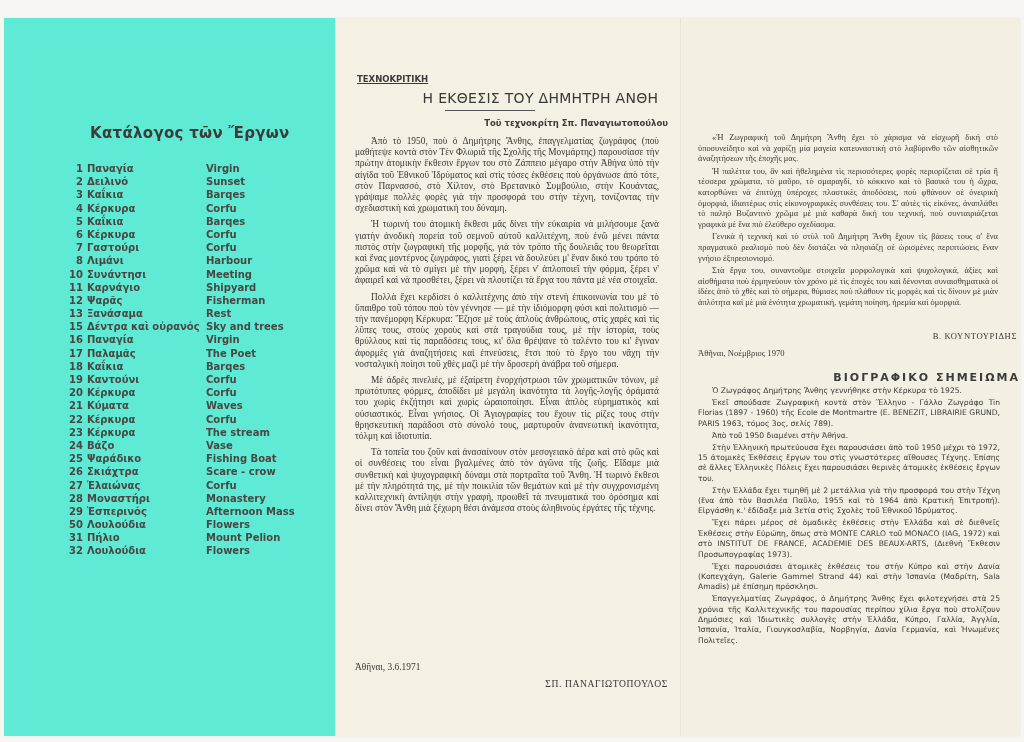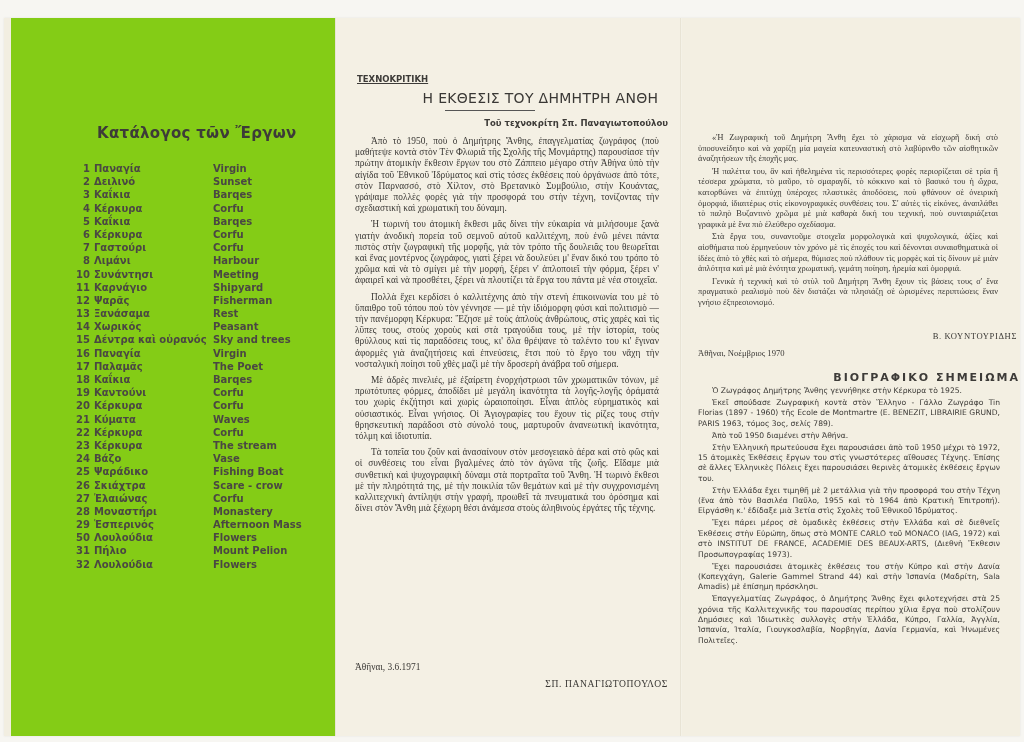--- a/index.html
+++ b/index.html
@@ -8,21 +8,21 @@
     background:#f7f6f2;
     font-family:"Liberation Serif", serif;
     color:#3a3835;
   }
   .sheet {
     position:absolute; left:4px; top:18px; width:1016px; height:718px;
     background:#f2eee1;
     box-shadow: 0 0 2px rgba(0,0,0,0.08);
   }
   .panel { position:absolute; top:0; height:718px; }
-  .p1 { left:7px; width:331px; background:#84cc16; }
+  .p1 { left:0; width:331px; background:#5eead4; }
   .p2 { left:333px; width:343px; background:#f4f0e4; }
   .p3 { left:678px; width:338px; background:#f3efe2; }
   .fold { position:absolute; top:0; width:2px; height:718px; background:linear-gradient(90deg,#e2ddcc,#faf8f0); }
   .f1 { left:331px; }
   .f2 { left:676px; }
 
   
   .cat-title {
     position:absolute; left:86px; top:106px;
     font-family:"DejaVu Sans", sans-serif; font-weight:bold; font-size:15px;
@@ -90,21 +90,20 @@
         <div class="cat-row"><span class="cat-num">3</span><span class="cat-gr">Καΐκια</span><span class="cat-en">Barqes</span></div>
         <div class="cat-row"><span class="cat-num">4</span><span class="cat-gr">Κέρκυρα</span><span class="cat-en">Corfu</span></div>
         <div class="cat-row"><span class="cat-num">5</span><span class="cat-gr">Καΐκια</span><span class="cat-en">Barqes</span></div>
         <div class="cat-row"><span class="cat-num">6</span><span class="cat-gr">Κέρκυρα</span><span class="cat-en">Corfu</span></div>
         <div class="cat-row"><span class="cat-num">7</span><span class="cat-gr">Γαστούρι</span><span class="cat-en">Corfu</span></div>
         <div class="cat-row"><span class="cat-num">8</span><span class="cat-gr">Λιμάνι</span><span class="cat-en">Harbour</span></div>
         <div class="cat-row"><span class="cat-num">10</span><span class="cat-gr">Συνάντησι</span><span class="cat-en">Meeting</span></div>
         <div class="cat-row"><span class="cat-num">11</span><span class="cat-gr">Καρνάγιο</span><span class="cat-en">Shipyard</span></div>
         <div class="cat-row"><span class="cat-num">12</span><span class="cat-gr">Ψαρᾶς</span><span class="cat-en">Fisherman</span></div>
         <div class="cat-row"><span class="cat-num">13</span><span class="cat-gr">Ξανάσαμα</span><span class="cat-en">Rest</span></div>
-        <div class="cat-row"><span class="cat-num">14</span><span class="cat-gr">Χωρικός</span><span class="cat-en">Peasant</span></div>
         <div class="cat-row"><span class="cat-num">15</span><span class="cat-gr">Δέντρα καὶ οὐρανός</span><span class="cat-en">Sky and trees</span></div>
         <div class="cat-row"><span class="cat-num">16</span><span class="cat-gr">Παναγία</span><span class="cat-en">Virgin</span></div>
         <div class="cat-row"><span class="cat-num">17</span><span class="cat-gr">Παλαμᾶς</span><span class="cat-en">The Poet</span></div>
         <div class="cat-row"><span class="cat-num">18</span><span class="cat-gr">Καΐκια</span><span class="cat-en">Barqes</span></div>
         <div class="cat-row"><span class="cat-num">19</span><span class="cat-gr">Καντούνι</span><span class="cat-en">Corfu</span></div>
         <div class="cat-row"><span class="cat-num">20</span><span class="cat-gr">Κέρκυρα</span><span class="cat-en">Corfu</span></div>
         <div class="cat-row"><span class="cat-num">21</span><span class="cat-gr">Κύματα</span><span class="cat-en">Waves</span></div>
         <div class="cat-row"><span class="cat-num">22</span><span class="cat-gr">Κέρκυρα</span><span class="cat-en">Corfu</span></div>
         <div class="cat-row"><span class="cat-num">23</span><span class="cat-gr">Κέρκυρα</span><span class="cat-en">The stream</span></div>
         <div class="cat-row"><span class="cat-num">24</span><span class="cat-gr">Βάζο</span><span class="cat-en">Vase</span></div>
@@ -134,22 +133,22 @@
     </div>
     <div class="place-date">Ἀθῆναι, 3.6.1971</div>
     <div class="signature">ΣΠ. ΠΑΝΑΓΙΩΤΟΠΟΥΛΟΣ</div>
   </div>
   <div class="fold f2"></div>
 
   <div class="panel p3">
     <div class="quote">
       <p>«Ἡ Ζωγραφικὴ τοῦ Δημήτρη Ἄνθη ἔχει τὸ χάρισμα νὰ εἰσχωρῆ δική στὸ ὑποσυνείδητο καὶ νὰ χαρίζῃ μία μαγεία κατευναστικὴ στὸ λαβύρινθο τῶν αἰσθητικῶν ἀναζητήσεων τῆς ἐποχῆς μας.</p>
       <p>Ἡ παλέττα του, ἂν καὶ ἠθελημένα τὶς περισσότερες φορὲς περιορίζεται σὲ τρία ἢ τέσσερα χρώματα, τὸ μαῦρο, τὸ σμαραγδί, τὸ κόκκινο καὶ τὸ βασικό του ἡ ὤχρα, κατορθώνει νὰ ἐπιτύχῃ ὑπέροχες πλαστικὲς ἀποδόσεις, ποὺ φθάνουν σὲ ὀνειρικὴ ὀμορφιά, ἰδιαιτέρως στὶς εἰκονογραφικὲς συνθέσεις του. Σ' αὐτὲς τὶς εἰκόνες, ἀναπλάθει τὸ παληὸ Βυζαντινὸ χρῶμα μὲ μιὰ καθαρὰ δική του τεχνική, ποὺ συνταιριάζεται γραφικὰ μὲ ἕνα πιὸ ἐλεύθερο σχεδίασμα.</p>
+      <p>Γενικὰ ἡ τεχνικὴ καὶ τὸ στὺλ τοῦ Δημήτρη Ἄνθη ἔχουν τὶς βάσεις τους σ' ἕνα πραγματικὸ ρεαλισμὸ ποὺ δὲν διστάζει νὰ πλησιάζῃ σὲ ὡρισμένες περιπτώσεις ἕναν γνήσιο ἐξπρεσιονισμό.</p>
       <p>Στὰ ἔργα του, συναντοῦμε στοιχεῖα μορφολογικὰ καὶ ψυχολογικά, ἀξίες καὶ αἰσθήματα ποὺ ἑρμηνεύουν τὸν χρόνο μὲ τὶς ἐποχές του καὶ δένονται συναισθηματικὰ οἱ ἰδέες ἀπὸ τὸ χθὲς καὶ τὸ σήμερα, θύμισες ποὺ πλάθουν τὶς μορφὲς καὶ τὶς δίνουν μὲ μιὰν ἁπλότητα καὶ μὲ μιὰ ἑνότητα χρωματική, γεμάτη ποίηση, ἠρεμία καὶ ὀμορφιά.</p>
-      <p>Γενικὰ ἡ τεχνικὴ καὶ τὸ στὺλ τοῦ Δημήτρη Ἄνθη ἔχουν τὶς βάσεις τους σ' ἕνα πραγματικὸ ρεαλισμὸ ποὺ δὲν διστάζει νὰ πλησιάζῃ σὲ ὡρισμένες περιπτώσεις ἕναν γνήσιο ἐξπρεσιονισμό.</p>
     </div>
     <div class="quote-sig">Β. ΚΟΥΝΤΟΥΡΙΔΗΣ</div>
     <div class="quote-date">Ἀθῆναι, Νοέμβριος 1970</div>
     <div class="bio-title">ΒΙΟΓΡΑΦΙΚΟ ΣΗΜΕΙΩΜΑ</div>
     <div class="bio">
       <p>Ὁ Ζωγράφος Δημήτρης Ἄνθης γεννήθηκε στὴν Κέρκυρα τὸ 1925.</p>
       <p>Ἐκεῖ σπούδασε Ζωγραφικὴ κοντὰ στὸν Ἕλληνο - Γάλλο Ζωγράφο Tin Florias (1897 - 1960) τῆς Ecole de Montmartre (E. BENEZIT, LIBRAIRIE GRUND, PARIS 1963, τόμος 3ος, σελίς 789).</p>
       <p>Ἀπὸ τοῦ 1950 διαμένει στὴν Ἀθήνα.</p>
       <p>Στὴν Ἑλληνικὴ πρωτεύουσα ἔχει παρουσιάσει ἀπὸ τοῦ 1950 μέχρι τὸ 1972, 15 ἀτομικὲς Ἐκθέσεις ἔργων του στὶς γνωστότερες αἴθουσες Τέχνης. Ἐπίσης σὲ ἄλλες Ἑλληνικὲς Πόλεις ἔχει παρουσιάσει θερινὲς ἀτομικὲς ἐκθέσεις ἔργων του.</p>
       <p>Στὴν Ἑλλάδα ἔχει τιμηθῆ μὲ 2 μετάλλια γιὰ τὴν προσφορά του στὴν Τέχνη (ἕνα ἀπὸ τὸν Βασιλέα Παῦλο, 1955 καὶ τὸ 1964 ἀπὸ Κρατικὴ Ἐπιτροπή). Εἰργάσθη κ.' ἐδίδαξε μιὰ 3ετία στὶς Σχολὲς τοῦ Ἐθνικοῦ Ἱδρύματος.</p>

